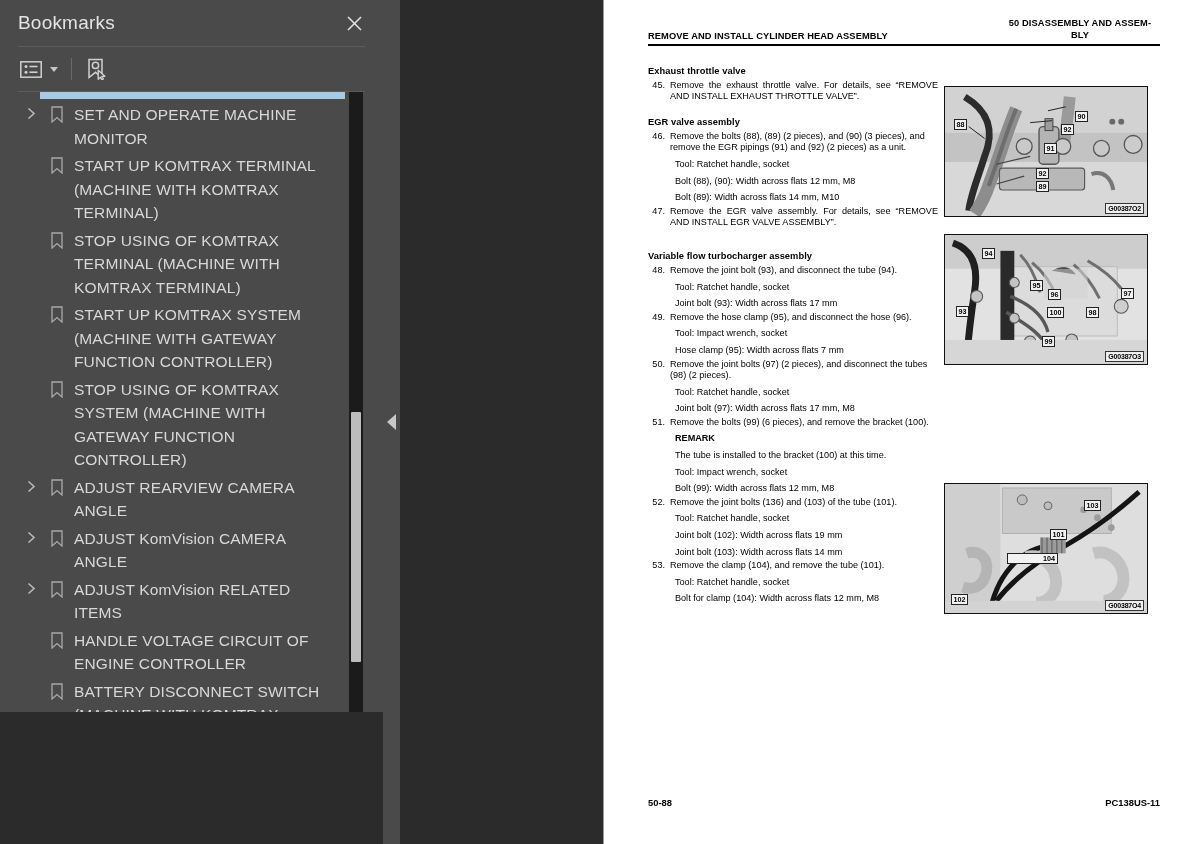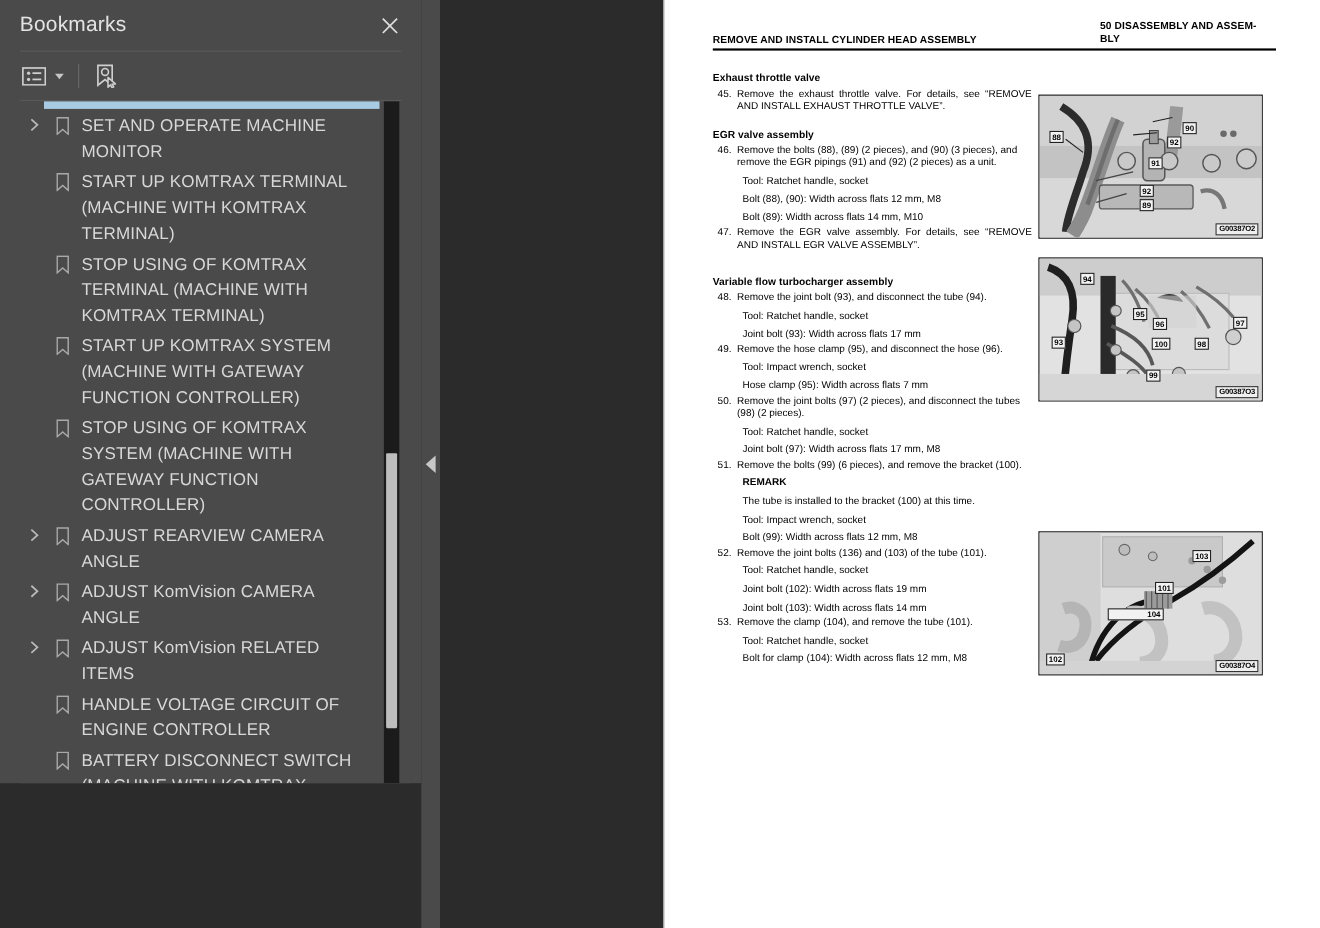--- a/index.html
+++ b/index.html
@@ -229,21 +229,21 @@
     display: flex;
     align-items: flex-end;
     justify-content: space-between;
     font-size: 9.3px;
     font-weight: bold;
     letter-spacing: 0.1px;
     padding-bottom: 2px;
   }
   .pg-head-left { white-space: nowrap; }
   .pg-head-right {
-    text-align: left;
+    text-align: center;
     line-height: 11.5px;
     max-width: 160px;
   }
   .pg-head-rule {
     height: 1.6px;
     background: #000;
     margin-top: 1px;
   }
 
   .pg-body {
@@ -700,16 +700,20 @@
           </svg>
           <div class="fig-id">G00387O4</div>
         <div class="callout" style="left: 139px; top: 16px;">103</div>
             <div class="callout" style="left: 105px; top: 45px;">101</div>
             <div class="callout" style="left: 62px; top: 69px; padding-left: 35px;">104</div>
             <div class="callout" style="left: 6px; top: 110px;">102</div>
           </div>
 
       </div>
 
+      <div class="pg-foot" style="left:0;right:0;">
+        <span>50-88</span>
+        <span>PC138US-11</span>
+      </div>
 
     </div>
   </main>
 </div>
 
 </body></html>

